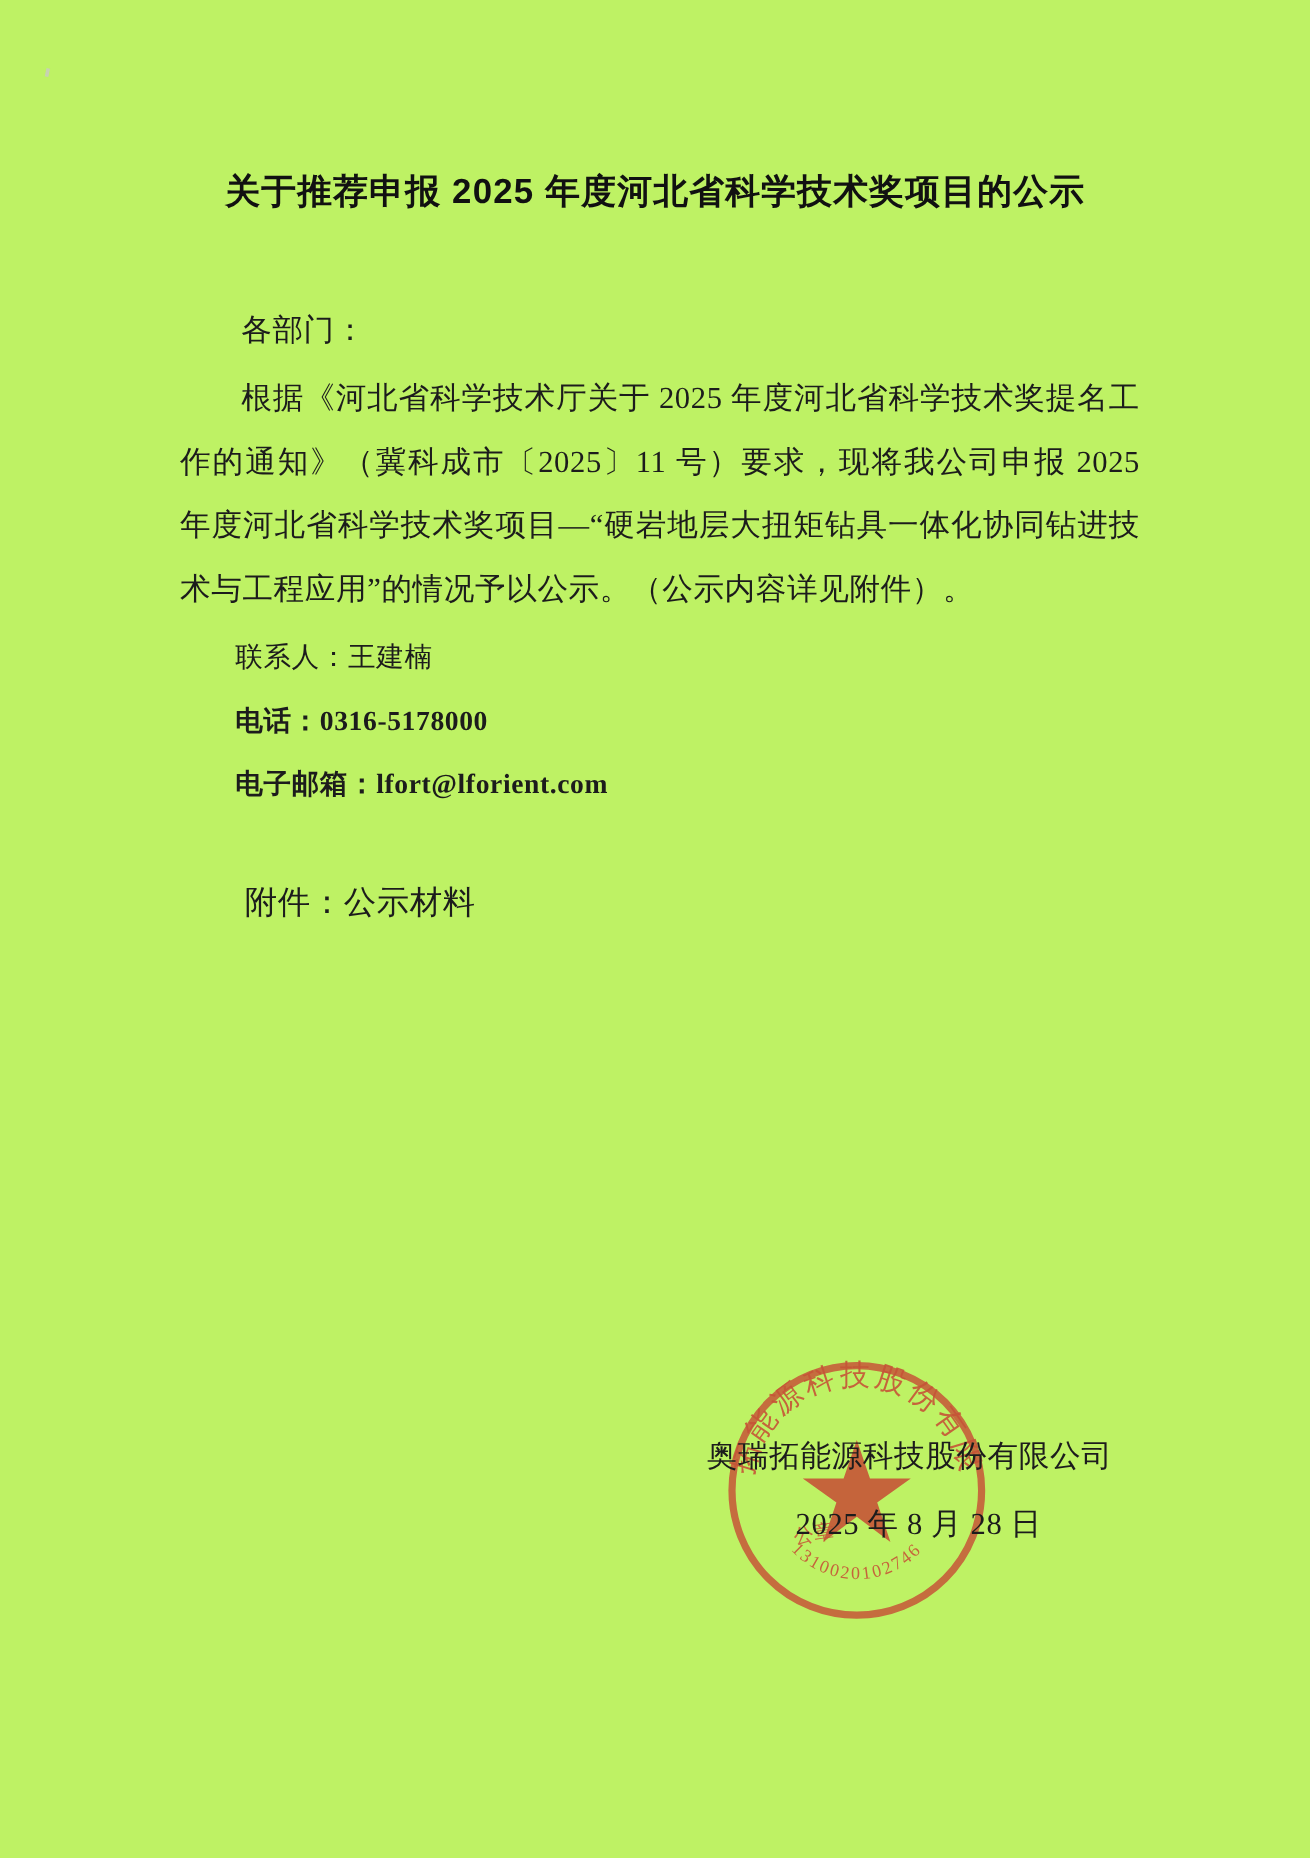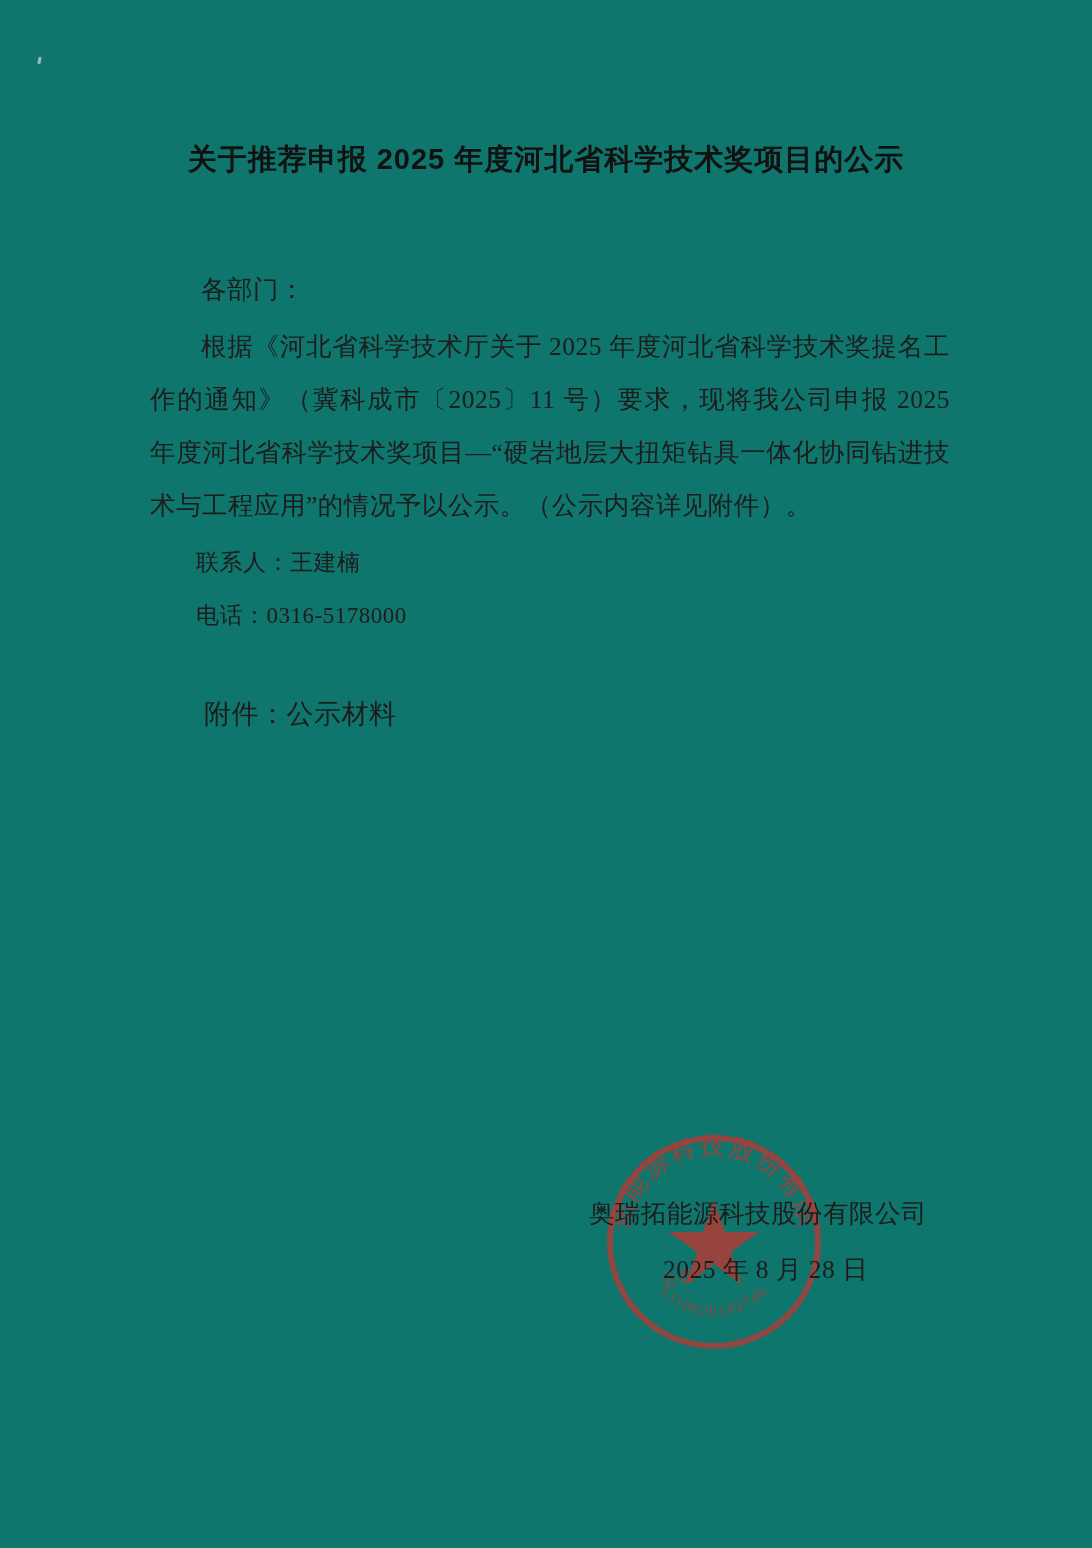--- a/index.html
+++ b/index.html
@@ -8,21 +8,21 @@
     background: #ffffff;
   }
   body {
     font-family: "Liberation Serif", "DejaVu Serif", serif;
     color: #1a1a1a;
   }
   .page {
     position: relative;
     width: 1092px;
     height: 1548px;
-    background: #0f766e;
+    background: #bef264;
     overflow: hidden;
   }
   .speck {
     position: absolute;
     left: 38px;
     top: 57px;
     width: 3px;
     height: 7px;
     background: #c9c9c4;
     transform: rotate(12deg);
@@ -35,21 +35,21 @@
     width: 100%;
     text-align: center;
     font-family: "Liberation Sans", "DejaVu Sans", sans-serif;
     font-weight: bold;
     font-size: 29px;
     letter-spacing: 1px;
     color: #111;
   }
   .body-block {
     position: absolute;
-    top: 263px;
+    top: 248px;
     left: 150px;
     width: 800px;
   }
   .para {
     font-size: 25.5px;
     line-height: 53px;
     text-indent: 2em;
     letter-spacing: 0.5px;
     margin: 0 0 4px 0;
     text-align: justify;
@@ -60,20 +60,21 @@
     font-size: 23px;
     line-height: 53px;
     text-indent: 2em;
     letter-spacing: 0.5px;
     margin: 0;
     color: #1c1c1c;
   }
   .mono {
     font-family: "Liberation Serif", "DejaVu Serif", serif;
     letter-spacing: 0.5px;
+    font-weight: bold;
   }
   .attachment {
     margin-top: 46px;
     font-size: 27px;
     line-height: 53px;
     text-indent: 2em;
     letter-spacing: 0.5px;
     color: #1c1c1c;
   }
   .signature {
@@ -110,20 +111,21 @@
 
   <div class="speck"></div>
 
   <div class="doc-title">关于推荐申报 2025 年度河北省科学技术奖项目的公示</div>
 
   <div class="body-block">
     <p class="para">各部门：</p>
     <p class="para">根据《河北省科学技术厅关于 2025 年度河北省科学技术奖提名工作的通知》（冀科成市〔2025〕11 号）要求，现将我公司申报 2025 年度河北省科学技术奖项目—“硬岩地层大扭矩钻具一体化协同钻进技术与工程应用”的情况予以公示。（公示内容详见附件）。</p>
     <p class="contact-line">联系人：王建楠</p>
     <p class="contact-line mono">电话：0316-5178000</p>
+    <p class="contact-line mono">电子邮箱：lfort@lforient.com</p>
     <p class="attachment">附件：公示材料</p>
   </div>
 
   <div class="seal">
     <svg width="228" height="228" viewBox="0 0 228 228" aria-hidden="true">
       <defs>
         <path id="sealTop" d="M 26,114 A 88,88 0 0 1 202,114"></path>
         <path id="sealBottom" d="M 40,114 A 74,74 0 0 0 188,114"></path>
       </defs>
       <circle cx="114" cy="114" r="104" fill="none" stroke="#c8322e" stroke-width="6" opacity="0.85"></circle>

